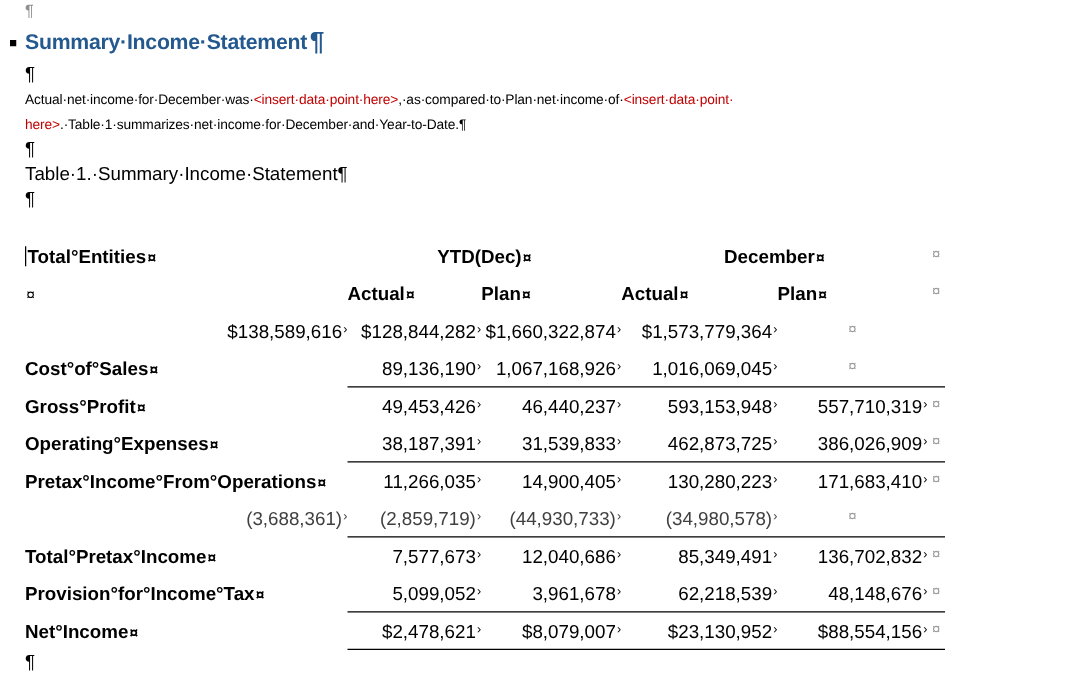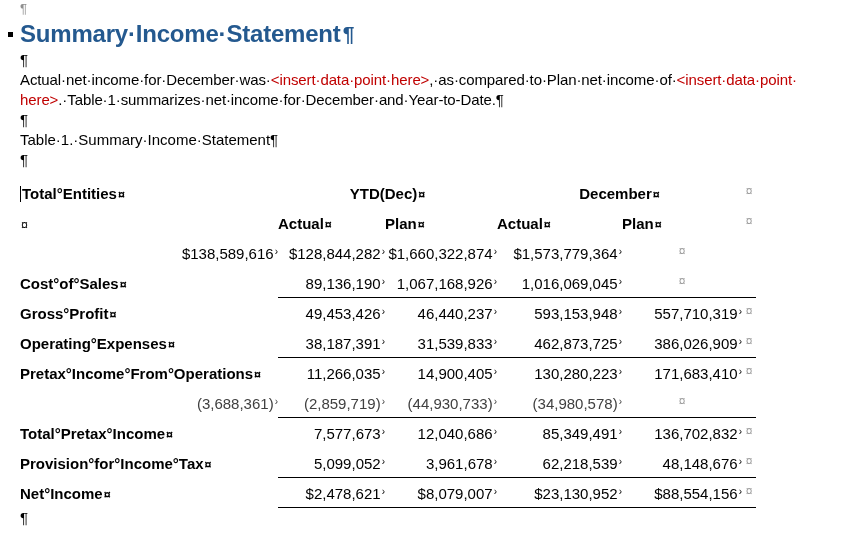--- a/index.html
+++ b/index.html
@@ -8,29 +8,29 @@
     font-family:"Liberation Sans",sans-serif;color:#000;
     padding-left:20px;box-sizing:border-box;
   }
   .mline{height:20px;line-height:20px;font-size:15px;white-space:nowrap;}
   .l-top{height:18px;line-height:18px;font-size:13px;}
   .gray{color:#8f8f8f;}
 
   
   .heading{height:32px;display:flex;align-items:center;margin-left:-12px;}
   .bullet{width:5px;height:5px;background:#000;margin-right:7px;flex:none;}
-  .h-txt{font-size:24px;font-weight:bold;color:#24598F;letter-spacing:-0.2px;white-space:nowrap;}
+  .h-txt{font-size:17px;font-weight:bold;color:#24598F;letter-spacing:-0.2px;white-space:nowrap;}
   .h-pil{font-size:21px;font-weight:bold;color:#24598F;margin-left:2px;}
 
   
-  .intro-line{height:20px;line-height:20px;font-size:15px;letter-spacing:-0.1px;white-space:nowrap;}
+  .intro-line{height:20px;line-height:20px;font-size:11px;letter-spacing:-0.1px;white-space:nowrap;}
   .red{color:#C00000;}
 
   
-  .tbl{margin-top:8px;width:736px;}
+  .tbl{margin-top:20px;width:736px;}
   .trow{
     position:relative;display:grid;
     grid-template-columns:258px 107px 112px 125px 120px 14px;
     height:30px;align-items:center;font-size:15px;
   }
   .c{white-space:nowrap;}
   .lab{font-weight:bold;}
   .num{text-align:right;}
   .grp2{grid-column:span 2;text-align:center;font-weight:bold;}
   .ctr{text-align:left;font-weight:bold;}

